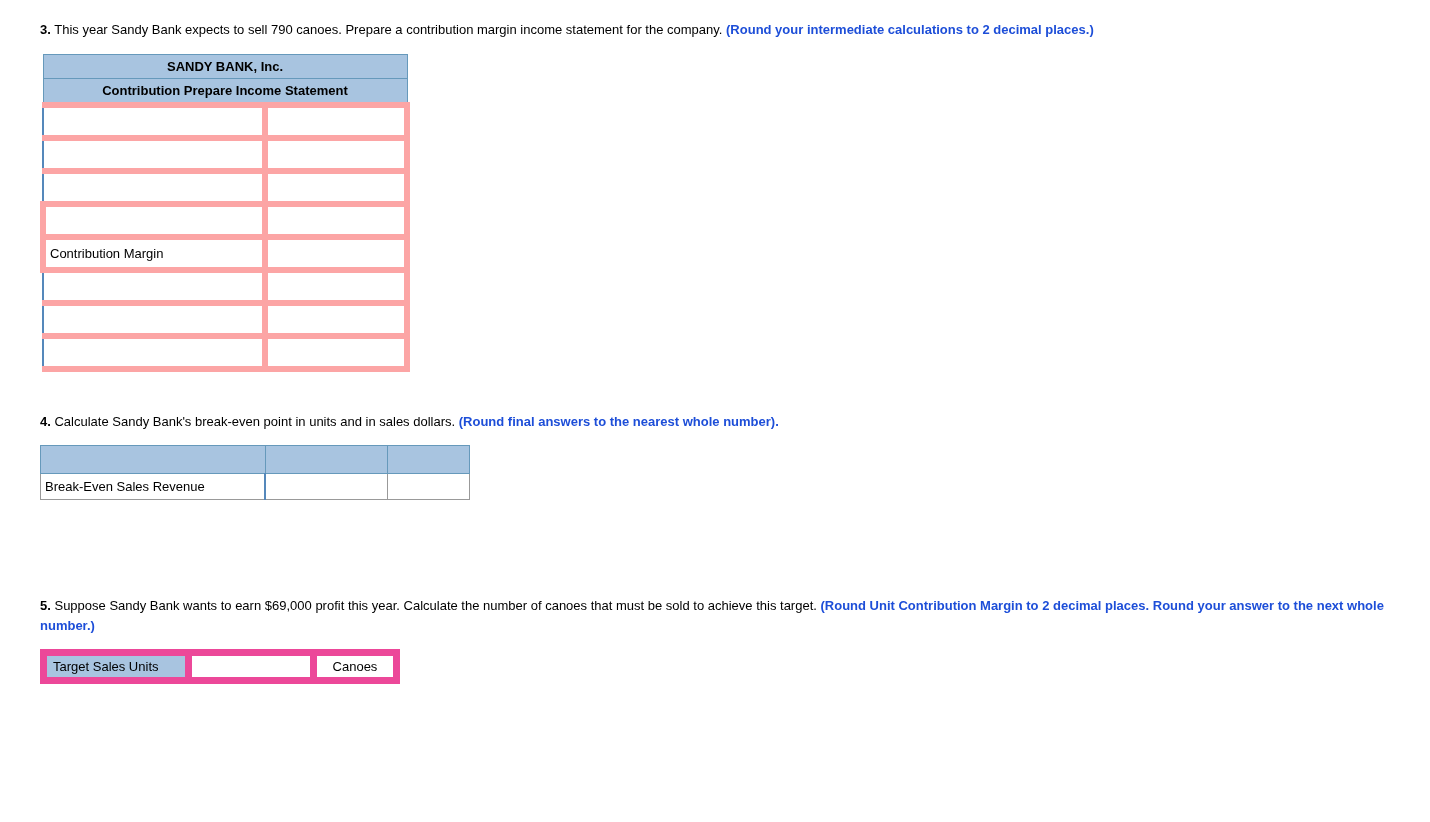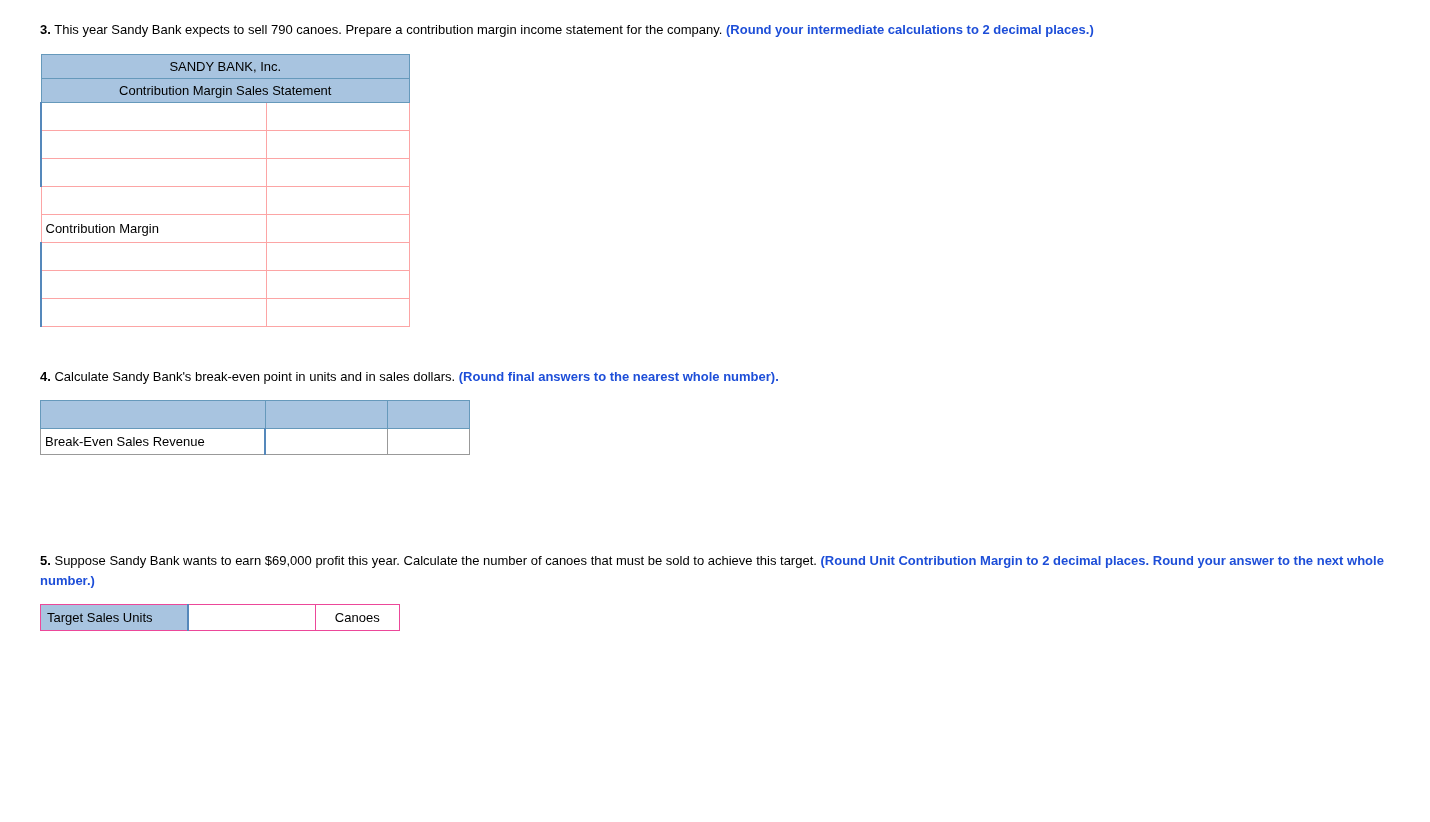--- a/index.html
+++ b/index.html
@@ -33,27 +33,27 @@
 
     
     .cm-table {
       border-collapse: collapse;
       width: 370px;
     }
 
     .cm-table .header-row td {
       background-color: #a8c4e0;
       text-align: center;
-      font-weight: normal;
+      font-weight: bold;
       padding: 4px 20px;
       border: 1px solid #6699bb;
     }
 
     .cm-table .data-row td {
-      border: 1px solid #fca5a5;
+      border: 6px solid #fca5a5;
       padding: 6px 4px;
       height: 24px;
     }
 
     .cm-table .label-cell {
       width: 220px;
       background: #fff;
     }
 
     .cm-table .value-cell {
@@ -116,21 +116,21 @@
       padding: 0 2px;
     }
 
     
     .ts-table {
       border-collapse: collapse;
       width: 360px;
     }
 
     .ts-table td {
-      border: 1px solid #ec4899;
+      border: 7px solid #ec4899;
       padding: 3px 6px;
       height: 26px;
     }
 
     .ts-table .label-cell {
       background: #a8c4e0;
       font-weight: normal;
       width: 140px;
     }
 
@@ -161,21 +161,21 @@
     <span>This year Sandy Bank expects to sell 790 canoes. Prepare a contribution margin income statement for the company.</span>
     <span class="highlight-red">(Round your intermediate calculations to 2 decimal places.)</span>
   </p>
 
   <table class="cm-table">
     <tbody>
         <tr class="header-row">
       <td colspan="2">SANDY BANK, Inc.</td>
     </tr>
     <tr class="header-row">
-      <td colspan="2">Contribution Margin Sales Statement</td>
+      <td colspan="2">Contribution Prepare Income Statement</td>
     </tr>
 
     <tr class="data-row">
       <td class="label-cell has-input-label">
         <input type="text" style="">
       </td>
       <td class="value-cell">
         <input type="text" style="">
       </td>
     </tr>

